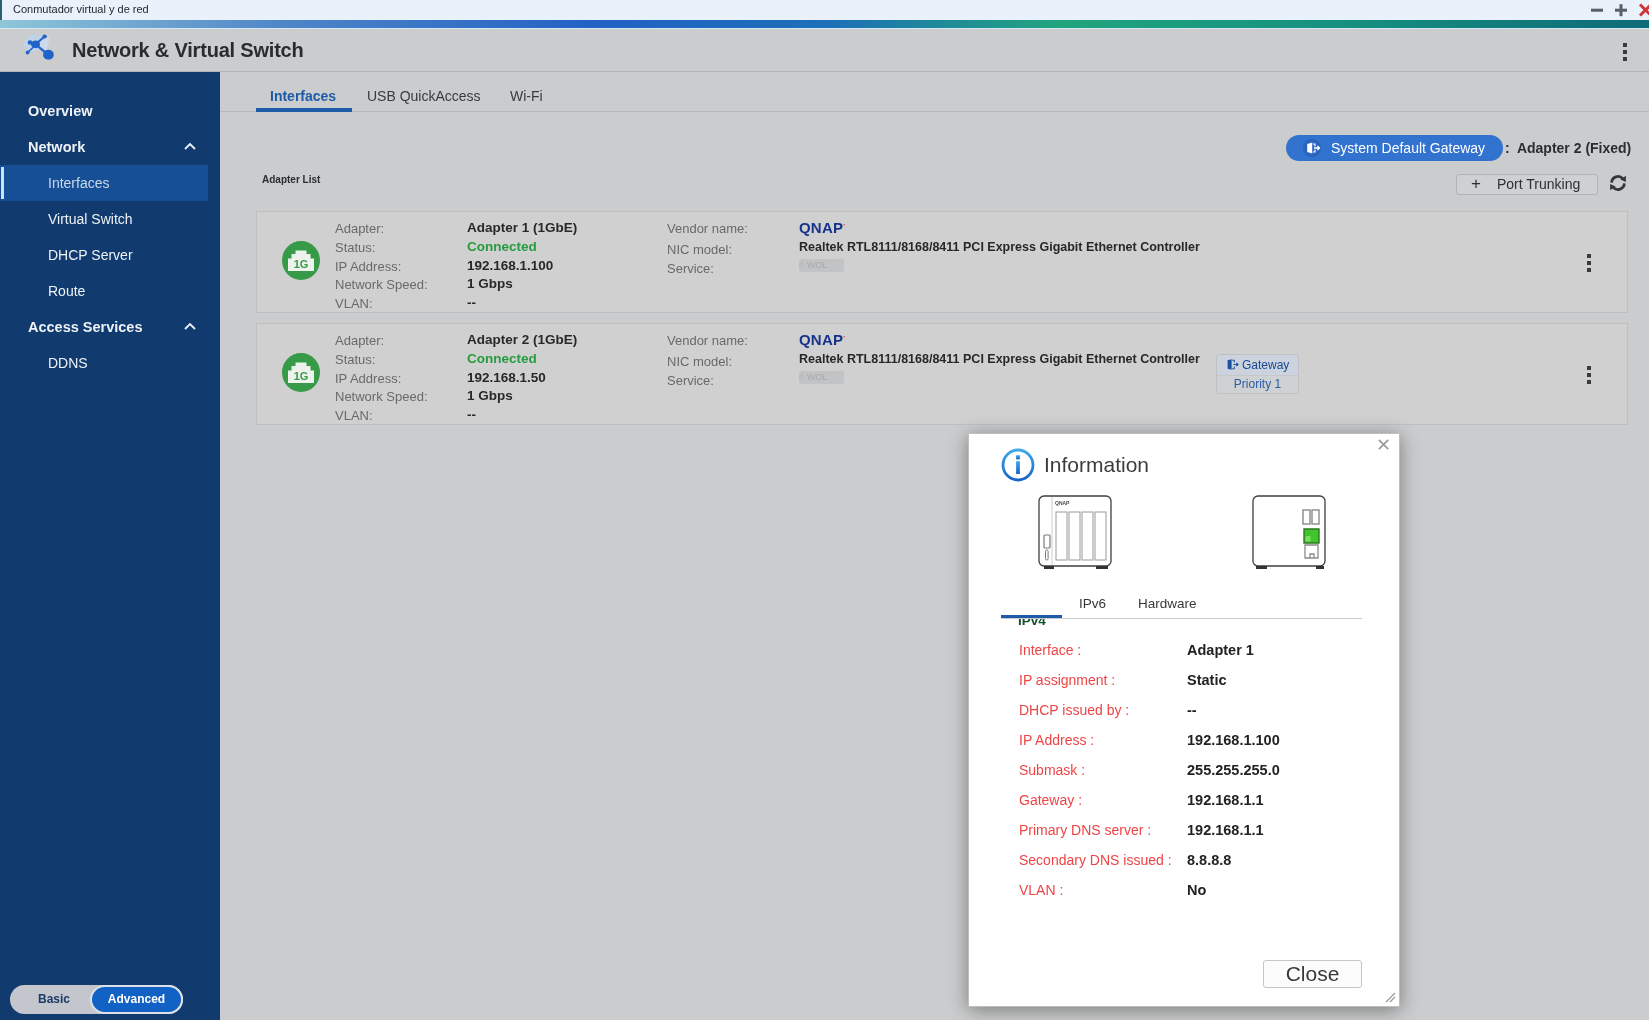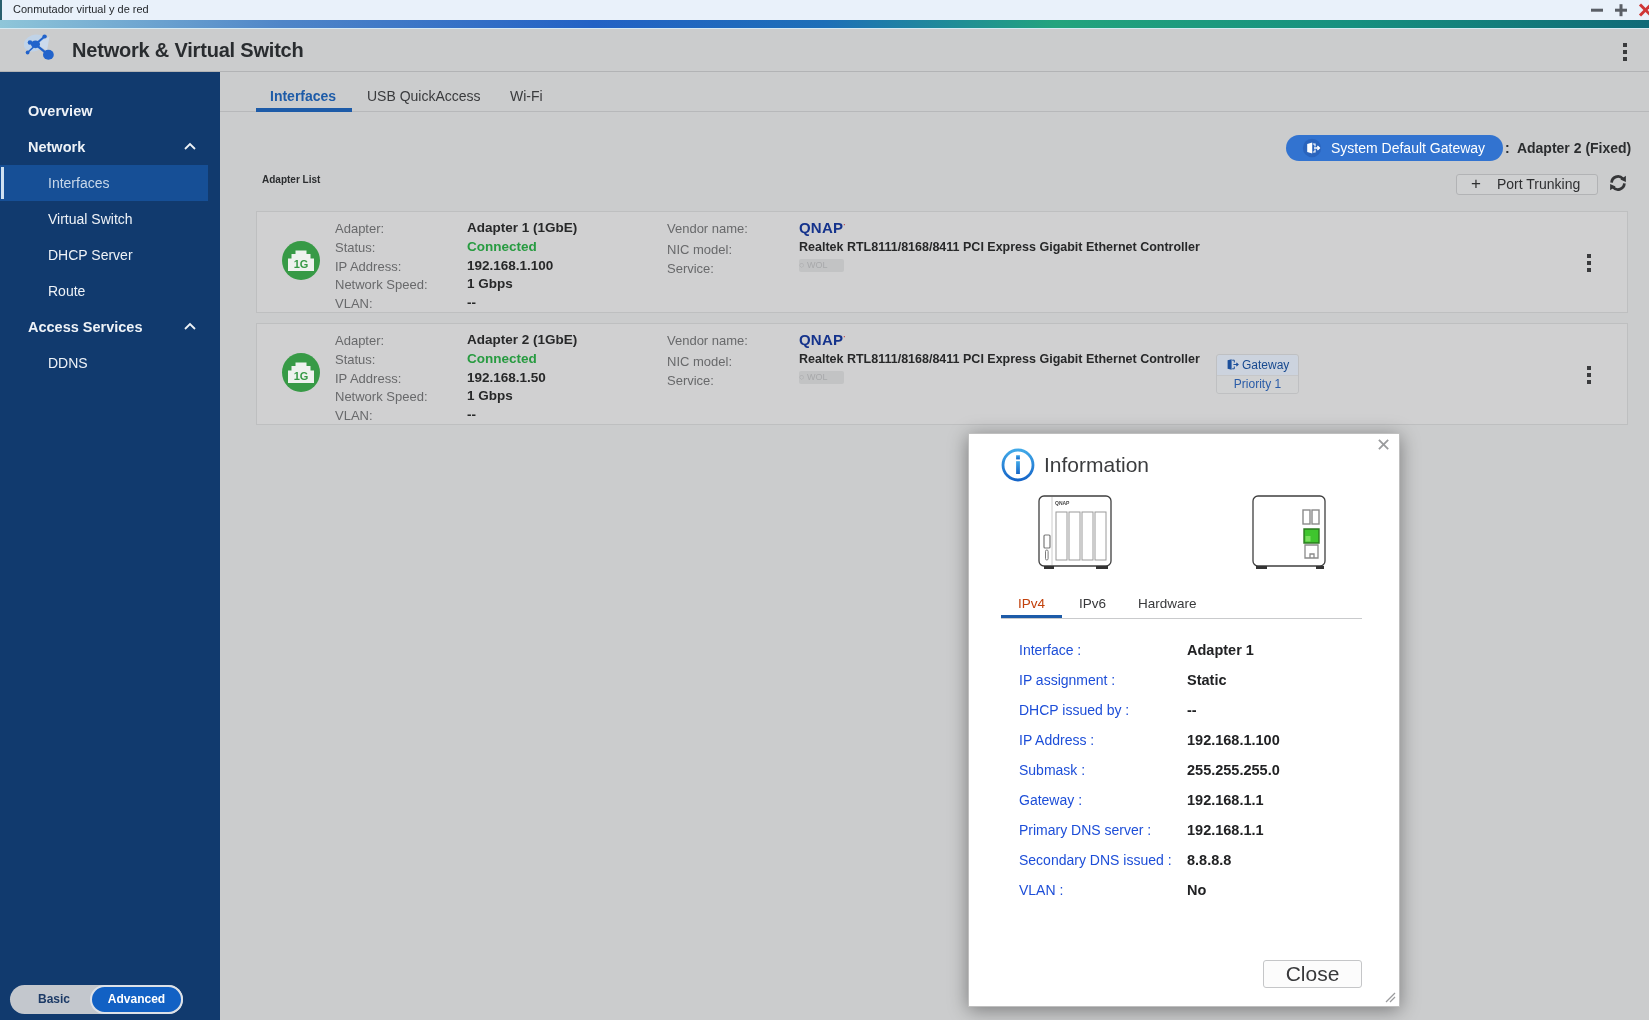--- a/index.html
+++ b/index.html
@@ -63,24 +63,24 @@
   .dots3 span { display:block; width:4px; height:4px; background:#3a3b3d; margin-bottom:3px; }
   .gwbadge { position:absolute; left:959px; top:30px; width:83px; border:1px solid #bfc0c2; border-radius:3px; font-size:12px; text-align:center; }
   .gwbadge .g1 { height:21px; line-height:21px; background:#ccd3de; color:#17498f; border-bottom:1px solid #c6c7c9; border-radius:3px 3px 0 0;}
   .gwbadge .g2 { height:17px; line-height:17px; background:#d0d1d2; color:#2a5ca8; border-radius:0 0 3px 3px;}
 
   
   .modal { left:968px; top:433px; width:432px; height:574px; background:#ffffff; border:1px solid #bfbfbf; box-shadow:0 3px 18px rgba(0,0,0,0.4); }
   .modal .x { position:absolute; right:8px; top:0px; font-size:18px; color:#9a9b9d; }
   .mtitle { position:absolute; left:75px; top:19px; font-size:21px; color:#3b3c3e; }
   .mtab { position:absolute; top:162px; font-size:13.5px; color:#38393b; }
-  .mtab.active { color:#c2410c; font-weight:normal; }
+  .mtab.active { color:#14532d; font-weight:bold;margin-top:17px; }
   .mtabul { position:absolute; left:32px; top:181px; width:61px; height:3px; background:#1d5ba8; }
   .mtabline { position:absolute; left:32px; top:184px; width:361px; height:1px; background:#c9cacc; }
-  .mrow-l { position:absolute; left:50px; font-size:14px; color:#1d4ed8; }
+  .mrow-l { position:absolute; left:50px; font-size:14px; color:#ef4444; }
   .mrow-v { position:absolute; left:218px; font-size:14.5px; font-weight:bold; color:#212224; }
   .closebtn { position:absolute; left:294px; top:526px; width:99px; height:28px; background:#fcfcfc; border:1px solid #c5c6c8; border-radius:3px; font-size:21px; color:#38393b; text-align:center; line-height:26px; }
 </style>
 </head>
 <body>
 
 <div class="abs titlebar">
   <span class="tbtitle">Conmutador virtual y de red</span>
   <svg class="abs" style="left:1586px;top:0" width="63" height="20" viewBox="0 0 63 20">
     <rect x="5" y="8.7" width="12" height="3" fill="#5a5f66"></rect>

